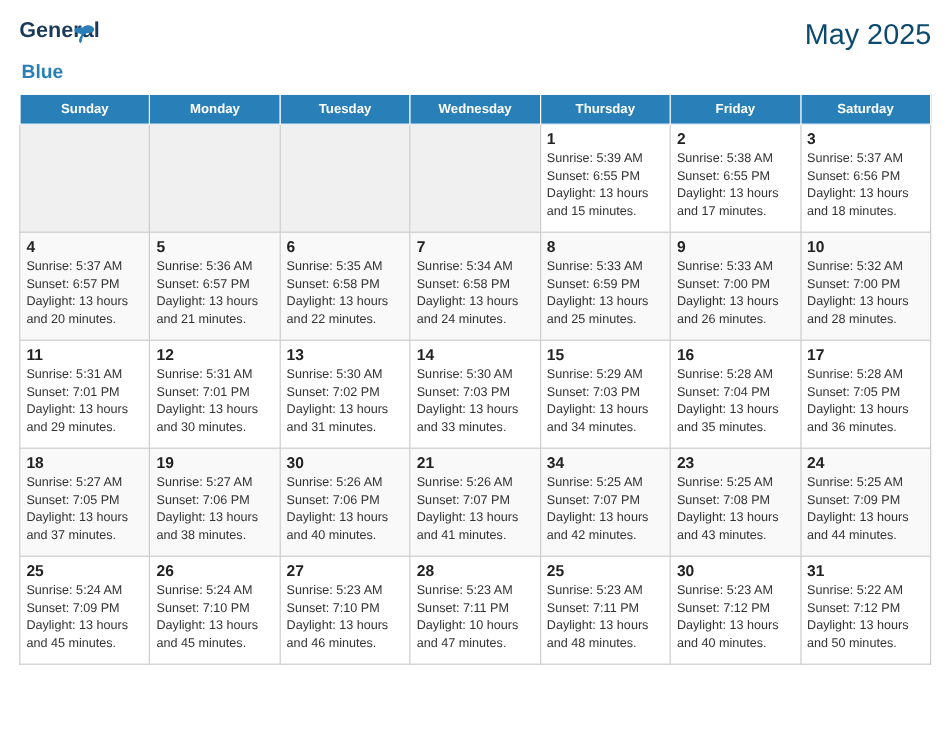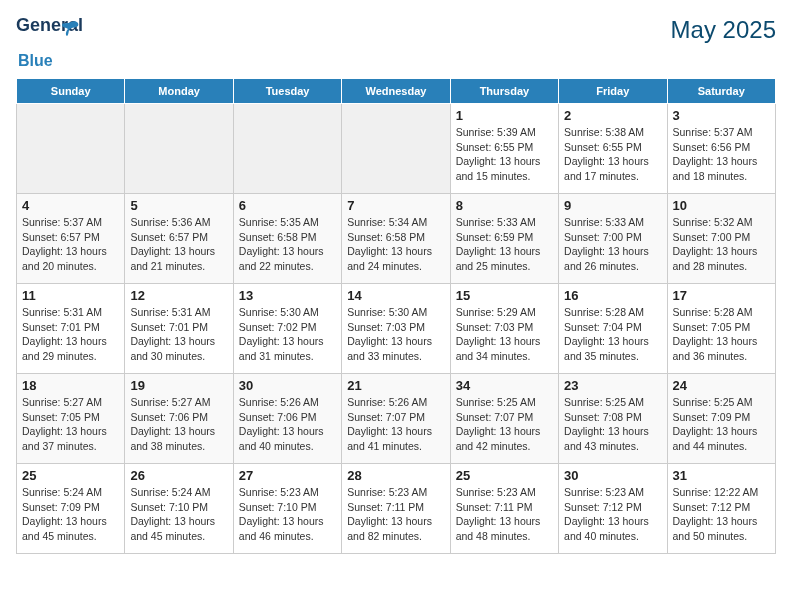--- a/index.html
+++ b/index.html
@@ -287,35 +287,35 @@
         <td class="filled">
           <span class="day-number">27</span>
           <div class="cell-text">Sunrise: 5:23 AM</div>
           <div class="cell-text">Sunset: 7:10 PM</div>
           <div class="cell-text">Daylight: 13 hours and 46 minutes.</div>
         </td>
         <td class="filled">
           <span class="day-number">28</span>
           <div class="cell-text">Sunrise: 5:23 AM</div>
           <div class="cell-text">Sunset: 7:11 PM</div>
-          <div class="cell-text">Daylight: 13 hours and 82 minutes.</div>
+          <div class="cell-text">Daylight: 10 hours and 47 minutes.</div>
         </td>
         <td class="filled">
           <span class="day-number">25</span>
           <div class="cell-text">Sunrise: 5:23 AM</div>
           <div class="cell-text">Sunset: 7:11 PM</div>
           <div class="cell-text">Daylight: 13 hours and 48 minutes.</div>
         </td>
         <td class="filled">
           <span class="day-number">30</span>
           <div class="cell-text">Sunrise: 5:23 AM</div>
           <div class="cell-text">Sunset: 7:12 PM</div>
           <div class="cell-text">Daylight: 13 hours and 40 minutes.</div>
         </td>
         <td class="filled">
           <span class="day-number">31</span>
-          <div class="cell-text">Sunrise: 12:22 AM</div>
+          <div class="cell-text">Sunrise: 5:22 AM</div>
           <div class="cell-text">Sunset: 7:12 PM</div>
           <div class="cell-text">Daylight: 13 hours and 50 minutes.</div>
         </td>
       </tr>
     </tbody>
 </table>
 
 </body></html>

